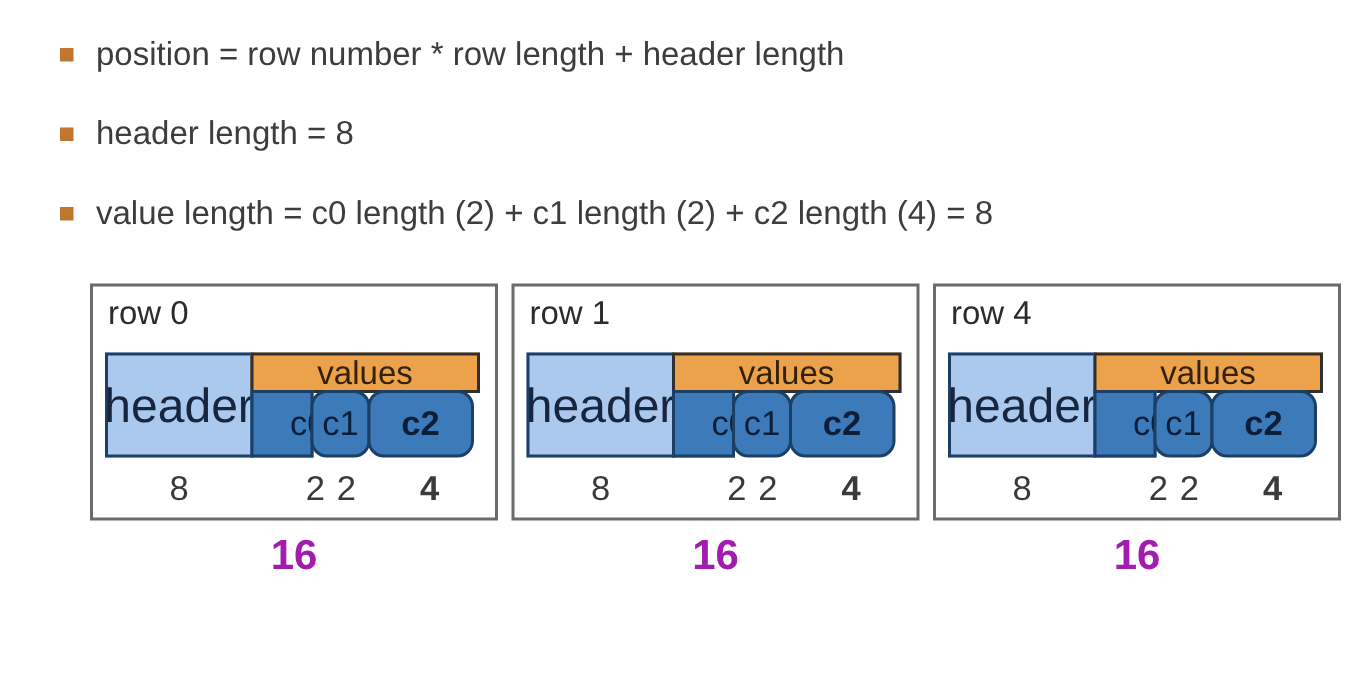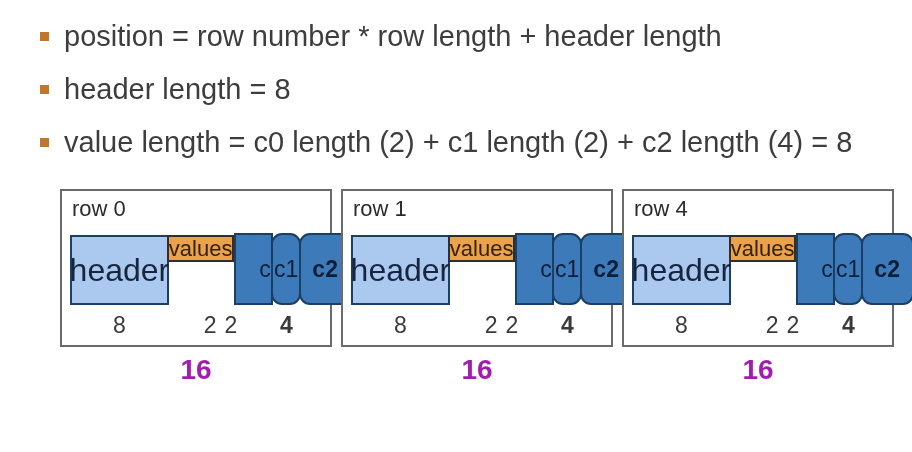--- a/index.html
+++ b/index.html
@@ -22,21 +22,21 @@
     font-family:"Liberation Sans", sans-serif;
     color:var(--text);
     overflow:hidden;
   }
 
   
   .bullets { padding:24px 0 0 40px; }
   .bullet-item {
     display:flex;
     align-items:center;
-    font-size:29px;
+    font-size:22px;
     line-height:24px;
     height:24px;
     margin-bottom:29px;
     white-space:nowrap;
     color:var(--text);
   }
   .bullet-square {
     width:9px; height:9px;
     background:var(--bullet);
     margin-right:15px;
@@ -69,21 +69,21 @@
     width:39.2%;
     background:var(--header-fill);
     border:2px solid var(--cell-border);
     display:flex; align-items:center; justify-content:center;
     font-size:32px;
     color:var(--header-text);
   }
   .values-group {
     width:60.8%;
     margin-left:-2px;
-    display:flex; flex-direction:row;
+    display:flex; flex-direction:column;
   }
   .values-strip {
     height:27px;
     background:var(--values-fill);
     border:2px solid var(--values-border);
     display:flex; align-items:center; justify-content:center;
     font-size:22px;
     line-height:22px;
     color:var(--values-text);
   }

